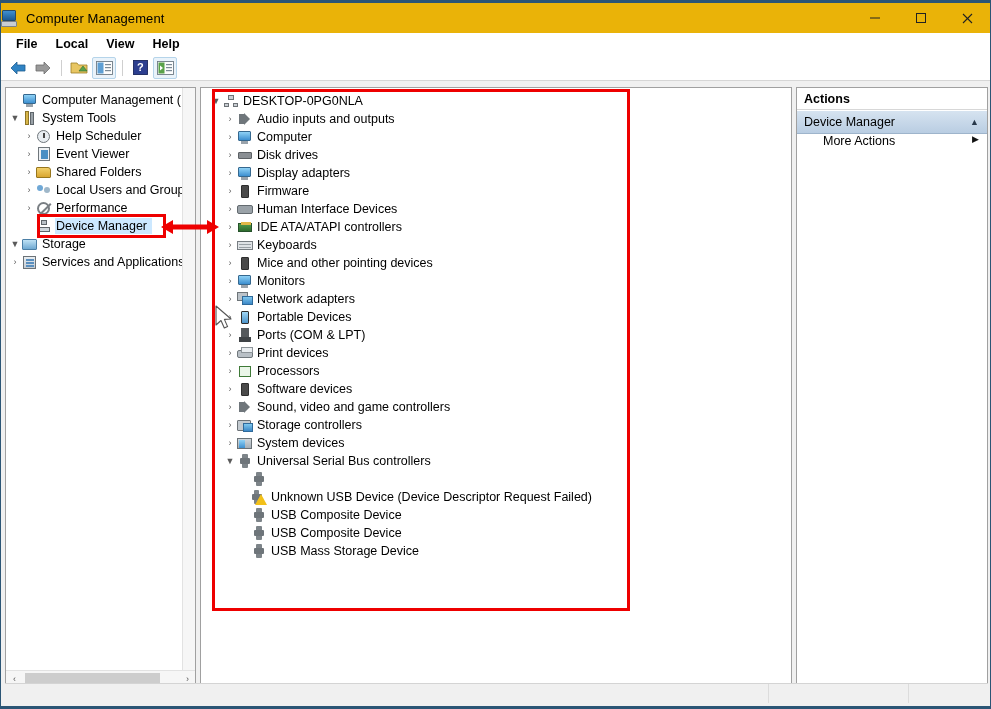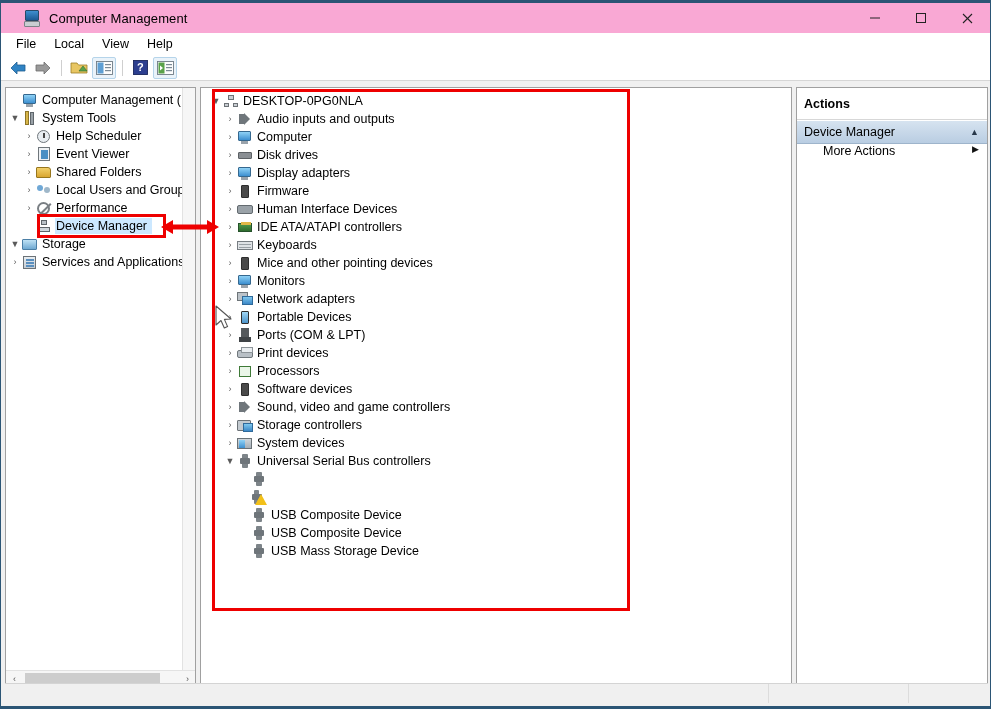--- a/index.html
+++ b/index.html
@@ -18,24 +18,24 @@
     border: 1px solid #2b5575;
     border-top-width: 3px;
     border-bottom-width: 3px;
     overflow: hidden;
   }
 
   
   .titlebar {
     position: relative;
     height: 30px;
-    background: #f9a8d4;
+    background: #eab308;
     display: flex;
     align-items: center;
-    padding-left: 23px;
+    padding-left: 0;
   }
   .title-icon {
     width: 17px; height: 17px;
     margin-right: 8px;
     position: relative;
     flex: 0 0 auto;
   }
   .title-icon .mon {
     position: absolute; left: 1px; top: 0;
     width: 14px; height: 11px;
@@ -63,20 +63,21 @@
   .winbtn svg { display: block; }
 
   
   .menubar {
     height: 22px;
     background: #ffffff;
     display: flex;
     align-items: center;
     padding-left: 6px;
     border-bottom: 1px solid #ffffff;
+    font-weight: bold;
   }
   .menuitem {
     padding: 2px 9px;
     font-size: 12.5px;
     color: #000;
   }
 
   
   .toolbar {
     height: 26px;
@@ -210,21 +211,21 @@
 
   
   .actions {
     width: 191px;
     background: #fff;
     border: 1px solid #a0a0a0;
     border-left: none;
     overflow: hidden;
   }
   .actions-header {
-    height: 32px;
+    height: 22px;
     display: flex; align-items: center;
     padding-left: 7px;
     font-weight: bold;
     font-size: 12.5px;
     background: #fff;
     border-bottom: 1px solid #d7d7d7;
   }
   .actions-section {
     height: 24px;
     display: flex; align-items: center;
@@ -684,20 +685,21 @@
             <span class="ico">
               <div class="g-usb"></div>
             </span>
           </div>
           <div class="row ind3">
             <span class="chev"></span>
             <span class="ico">
               <div class="g-usb" style="left:3px;width:5px;"></div>
               <div class="g-warn" style="left:4px;top:4px;"></div>
             </span>
+            <span class="lbl">Unknown USB Device (Device Descriptor Request Failed)</span>
           </div>
           <div class="row ind3">
             <span class="chev"></span>
             <span class="ico">
               <div class="g-usb"></div>
             </span>
             <span class="lbl">USB Composite Device</span>
           </div>
           <div class="row ind3">
             <span class="chev"></span>

